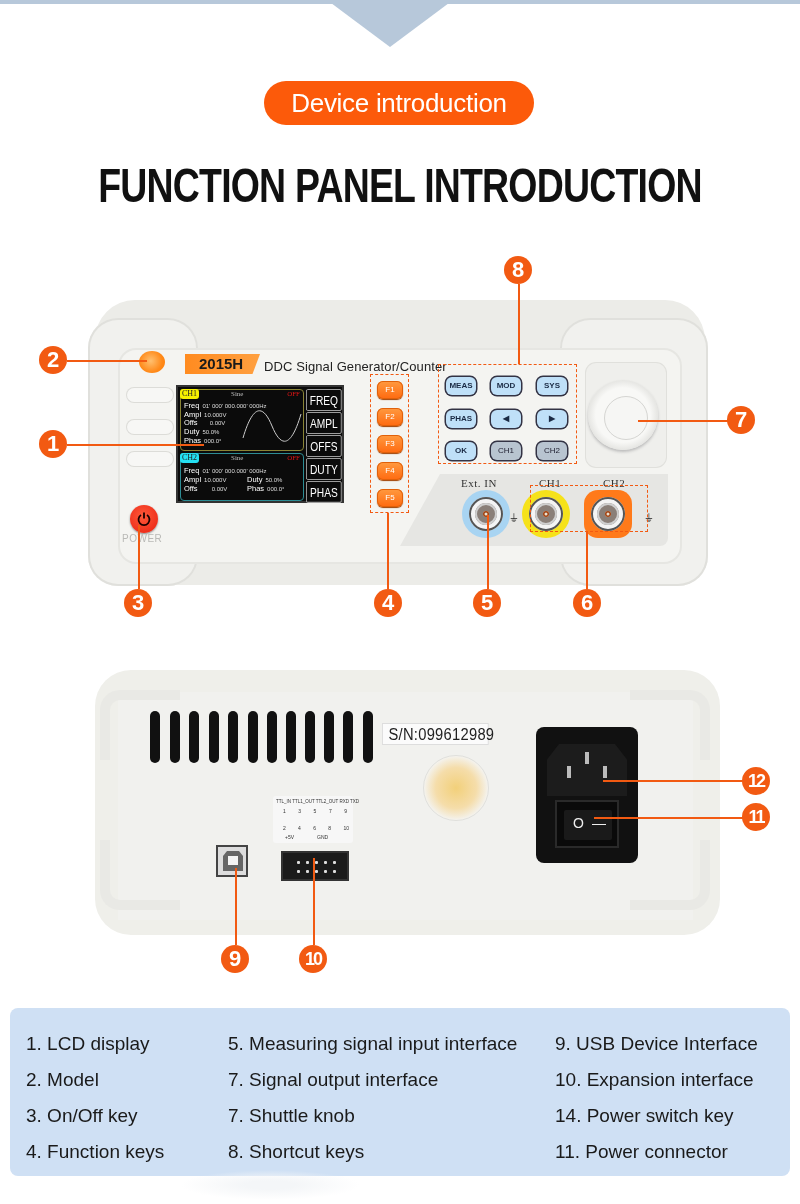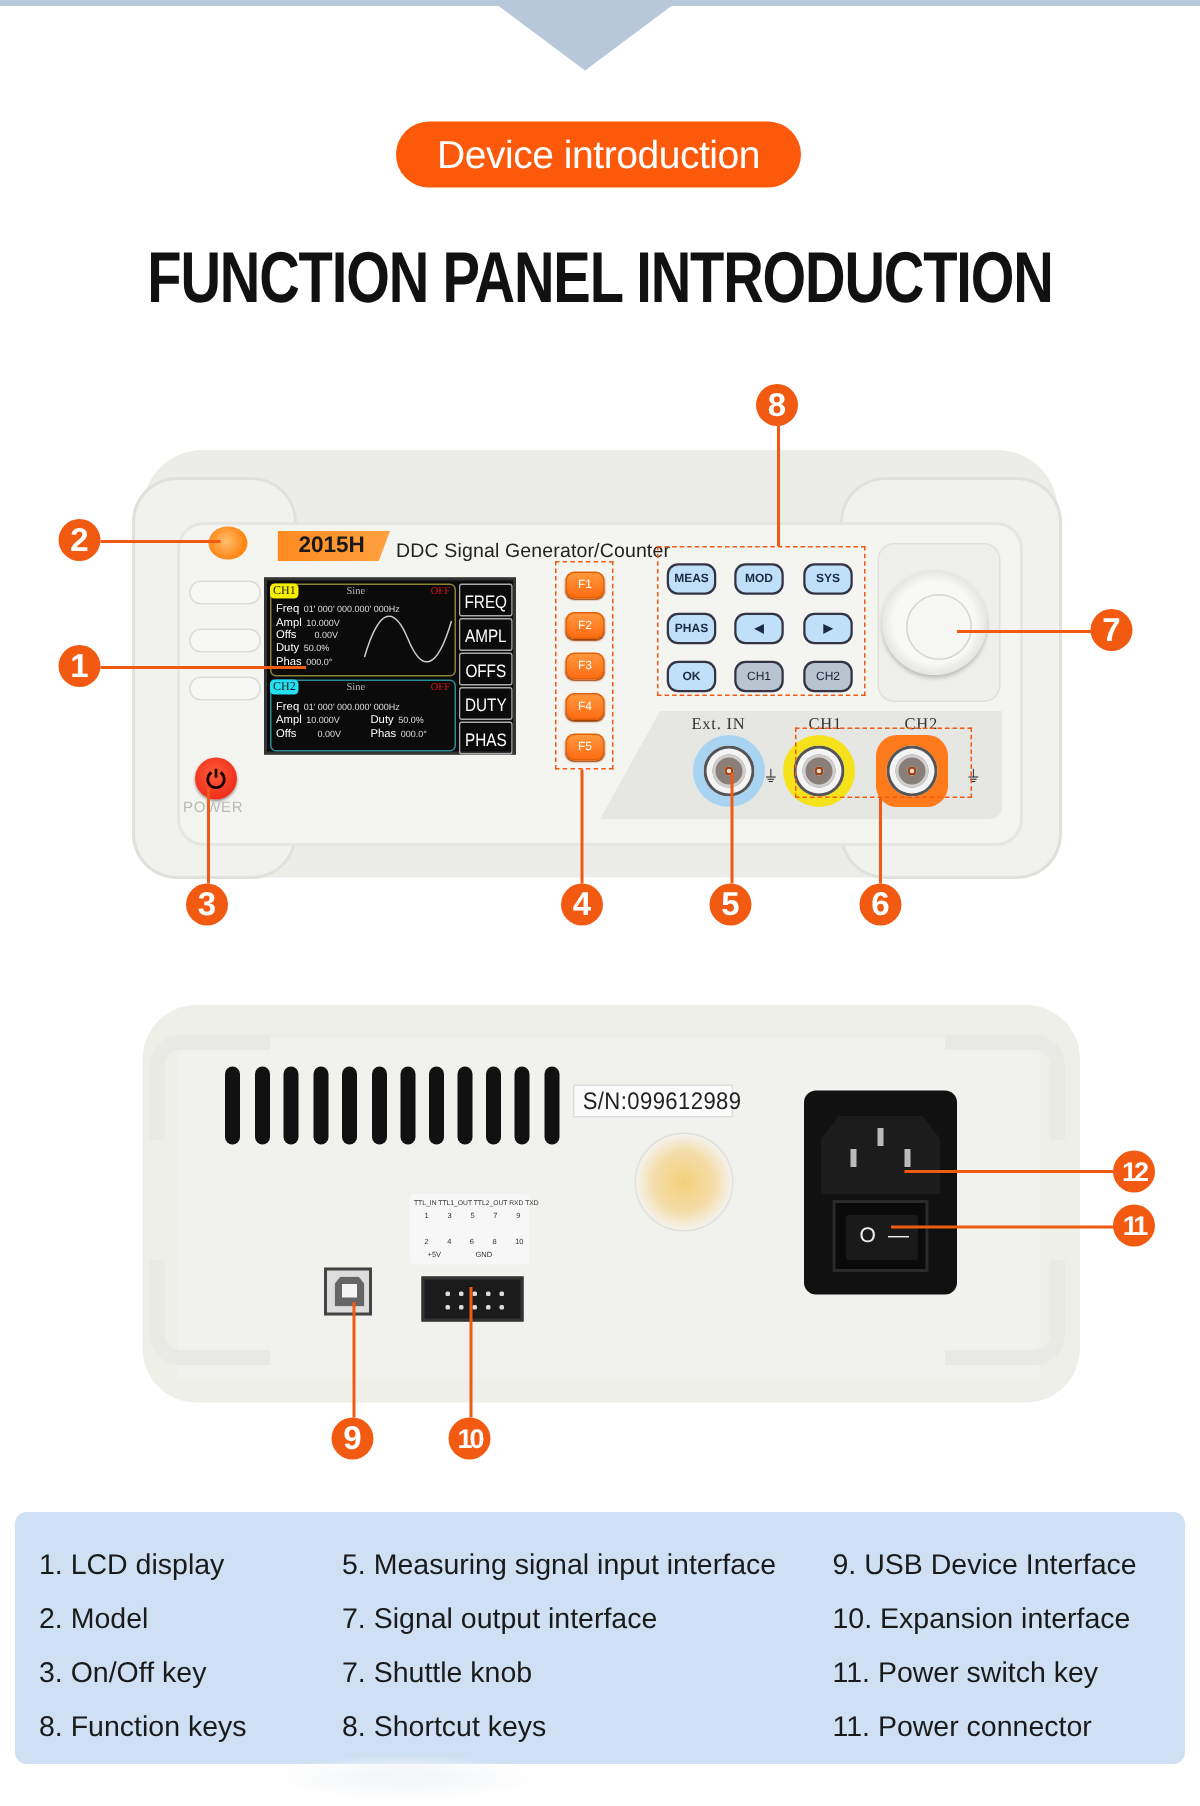--- a/index.html
+++ b/index.html
@@ -304,22 +304,22 @@
 <div class="badge small2" style="left:742px;top:803px">11</div>
 <div class="line" style="left:235px;top:868px;width:1.5px;height:77px"></div>
 <div class="badge" style="left:221px;top:945px">9</div>
 <div class="line" style="left:313px;top:858px;width:1.5px;height:87px"></div>
 <div class="badge small2" style="left:299px;top:945px">10</div>
 
 <div class="legend"></div>
 <div class="leg-item" style="left:26px;top:1033px">1. LCD display</div>
 <div class="leg-item" style="left:26px;top:1069px">2. Model</div>
 <div class="leg-item" style="left:26px;top:1105px">3. On/Off key</div>
-<div class="leg-item" style="left:26px;top:1141px">8. Function keys</div>
+<div class="leg-item" style="left:26px;top:1141px">4. Function keys</div>
 <div class="leg-item" style="left:228px;top:1033px">5. Measuring signal input interface</div>
 <div class="leg-item" style="left:228px;top:1069px">7. Signal output interface</div>
 <div class="leg-item" style="left:228px;top:1105px">7. Shuttle knob</div>
 <div class="leg-item" style="left:228px;top:1141px">8. Shortcut keys</div>
 <div class="leg-item" style="left:555px;top:1033px">9. USB Device Interface</div>
 <div class="leg-item" style="left:555px;top:1069px">10. Expansion interface</div>
-<div class="leg-item" style="left:555px;top:1105px">11. Power switch key</div>
+<div class="leg-item" style="left:555px;top:1105px">14. Power switch key</div>
 <div class="leg-item" style="left:555px;top:1141px">11. Power connector</div>
 <div class="faded"></div>
 
 </body></html>

